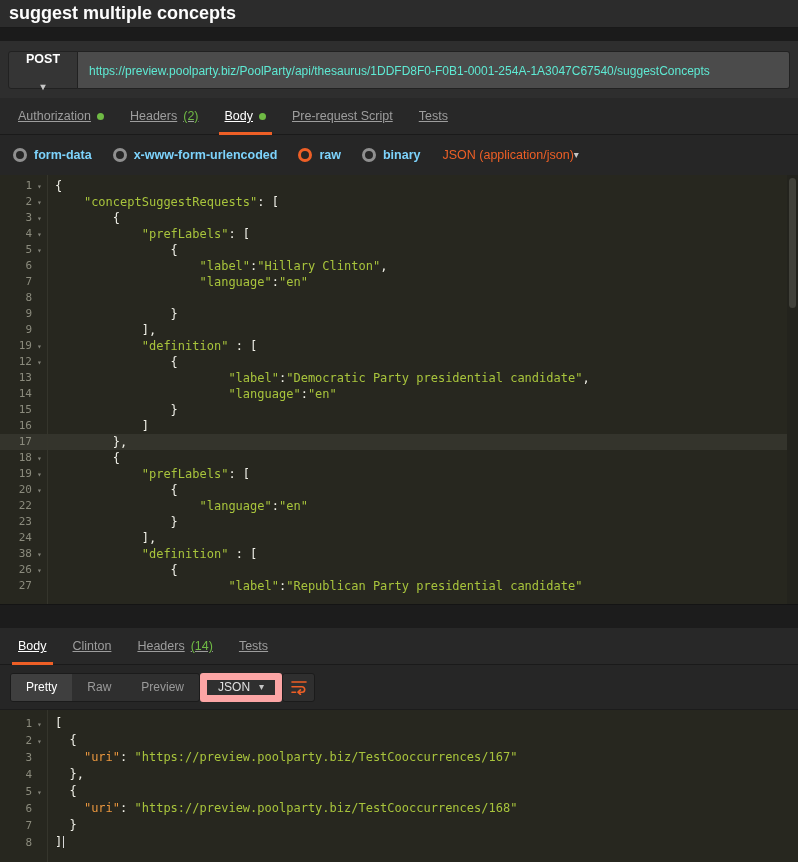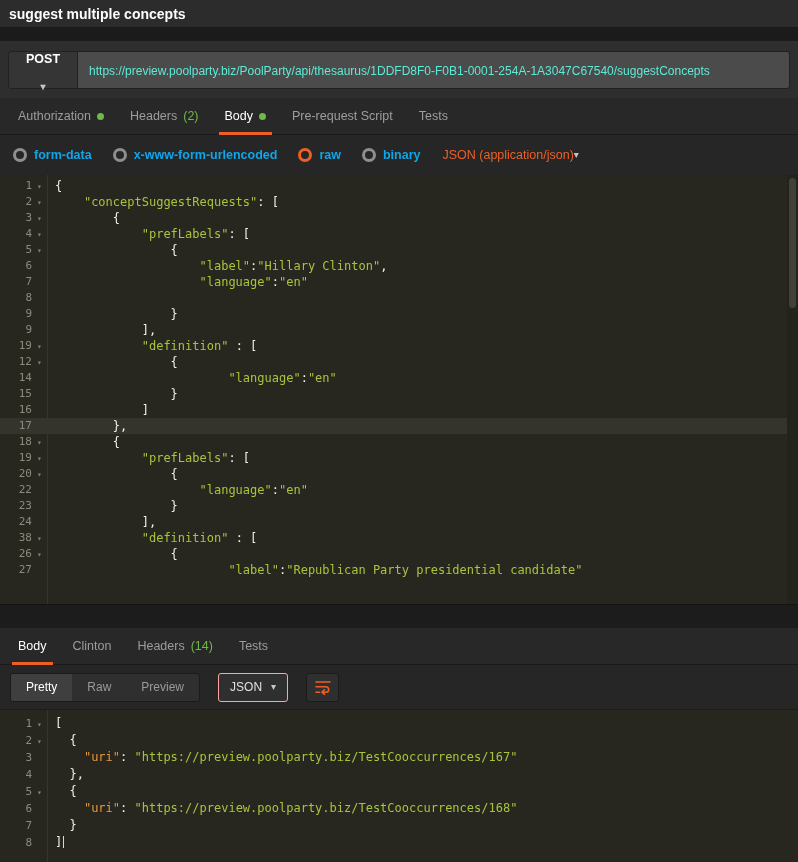--- a/index.html
+++ b/index.html
@@ -4,52 +4,52 @@
 <style>
   html,body{margin:0;padding:0;}
   body{
     width:798px;height:862px;overflow:hidden;
     background:#1e1e1e;
     font-family:"Liberation Sans",sans-serif;
     -webkit-font-smoothing:antialiased;
   }
   .titlebar{height:28px;background:#2c2c2c;display:flex;align-items:center;
     padding:0 9px;box-sizing:border-box;border-bottom:1px solid #191919;}
-  .title{color:#fdfdfd;font-size:14px;font-weight:bold;}
+  .title{color:#fdfdfd;font-size:18px;font-weight:bold;}
   .topgap{height:13px;background:#1b1b1b;}
 
   .url-panel{height:57px;background:#2e2e2e;display:flex;align-items:center;
     padding:0 8px;box-sizing:border-box;}
   .method-btn{height:38px;display:flex;align-items:center;gap:16px;padding:0 17px;
     background:#353535;border:1px solid #212121;border-radius:3px 0 0 3px;
     color:#fff;font-family:inherit;font-size:12.5px;font-weight:bold;cursor:pointer;flex-direction:column;}
   .chev{color:#c6c6c6;font-size:10px;line-height:1;}
   .url-field{flex:1;height:38px;line-height:38px;background:#4b4b4b;
     border:1px solid #212121;border-left:none;border-radius:0 3px 3px 0;
     color:#5eead4;font-size:12px;padding:0 11px;box-sizing:border-box;
     white-space:nowrap;overflow:hidden;}
 
   .tabs{height:37px;background:#282828;border-bottom:1px solid #1a1a1a;
     display:flex;align-items:stretch;padding:0 5px;box-sizing:border-box;}
   .tab{display:flex;align-items:center;gap:6px;padding:0 13px;font-size:12.5px;
-    color:#9d9d9d;position:relative;cursor:pointer;}
+    color:#9d9d9d;position:relative;cursor:pointer;text-decoration:underline;}
   .tab.active{color:#ffffff;}
   .tab.active::after{content:"";position:absolute;left:7px;right:7px;bottom:-1px;
     height:3px;background:var(--accent,#ee6a2d);}
   .dot{width:7px;height:7px;border-radius:50%;background:var(--green,#6fba44);}
   .count{color:var(--green,#6fba44);}
 
   .mode-row{height:40px;background:#262626;display:flex;align-items:center;
     padding:0 13px;box-sizing:border-box;}
   .modes{display:flex;align-items:center;gap:21px;}
   .mode{display:flex;align-items:center;gap:7px;cursor:pointer;}
   .radio{width:14px;height:14px;border-radius:50%;border:3px solid #8f8f8f;
     box-sizing:border-box;background:transparent;}
   .radio.sel{border-color:var(--accent,#ee6a2d);}
-  .mode-label{color:#0ea5e9;font-size:12.5px;font-weight:bold;}
+  .mode-label{color:#7dd3fc;font-size:12.5px;font-weight:bold;}
   .content-type{display:flex;align-items:center;margin-left:22px;
     color:var(--accent,#ee6a2d);font-size:12.5px;cursor:pointer;}
 
   .editor{position:relative;background:#27271f;
     font-family:"DejaVu Sans Mono","Liberation Mono",monospace;font-size:12px;
     overflow:hidden;}
   .editor::after{content:"";position:absolute;left:47px;top:0;bottom:0;width:1px;
     background:#35352c;}
   .req-editor{height:429px;padding-top:3px;box-sizing:border-box;}
   .res-editor{height:153px;padding-top:5px;box-sizing:border-box;
@@ -69,28 +69,28 @@
     vertical-align:-2px;margin-left:1px;}
 
   .vscroll{position:absolute;top:0;right:0;bottom:0;width:11px;background:#23231d;z-index:2;}
   .vthumb{position:absolute;top:3px;right:2px;width:7px;height:130px;
     border-radius:4px;background:#41413a;}
 
   .section-gap{height:24px;background:#1c1c1c;border-top:1px solid #141414;
     box-sizing:border-box;}
 
   .res-toolbar{height:44px;background:#262626;display:flex;align-items:center;
-    gap:18px;padding:0 10px;box-sizing:border-box;}
+    gap:0;padding:0 10px;box-sizing:border-box;}
   .btn-group{display:flex;background:#2f2f2f;border:1px solid #1b1b1b;
     border-radius:3px;overflow:hidden;}
   .vbtn{padding:0 15px;height:27px;line-height:27px;font-size:12px;color:#9a9a9a;
     cursor:pointer;}
   .vbtn.active{background:#3f3f3f;color:#fff;}
   .format-btn{display:flex;align-items:center;gap:9px;height:29px;padding:0 11px;
-    background:#2f2f2f;border:1px solid #fca5a5;border-radius:3px;color:#e0e0e0;
+    background:#2f2f2f;border:7px solid #fca5a5;border-radius:3px;color:#e0e0e0;
     font-size:12px;box-sizing:border-box;cursor:pointer;}
   .wrap-btn{width:33px;height:29px;display:flex;align-items:center;justify-content:center;
     background:#2f2f2f;border:1px solid #1b1b1b;border-radius:3px;box-sizing:border-box;
     cursor:pointer;padding:0;}
 </style>
 </head>
 <body>
 
 <div class="app">
 
@@ -162,20 +162,21 @@
           <div class="code-line"><span class="gutter"><span class="ln">3</span><span class="fold">▾</span></span><span class="code"><span class="tk-p">        {</span></span></div>
           <div class="code-line"><span class="gutter"><span class="ln">4</span><span class="fold">▾</span></span><span class="code"><span class="tk-p">            </span><span class="tk-s">"prefLabels"</span><span class="tk-p">: [</span></span></div>
           <div class="code-line"><span class="gutter"><span class="ln">5</span><span class="fold">▾</span></span><span class="code"><span class="tk-p">                {</span></span></div>
           <div class="code-line"><span class="gutter"><span class="ln">6</span><span class="fold"></span></span><span class="code"><span class="tk-p">                    </span><span class="tk-s">"label"</span><span class="tk-p">:</span><span class="tk-s">"Hillary Clinton"</span><span class="tk-p">,</span></span></div>
           <div class="code-line"><span class="gutter"><span class="ln">7</span><span class="fold"></span></span><span class="code"><span class="tk-p">                    </span><span class="tk-s">"language"</span><span class="tk-p">:</span><span class="tk-s">"en"</span></span></div>
           <div class="code-line"><span class="gutter"><span class="ln">8</span><span class="fold"></span></span><span class="code"><span class="tk-p"></span></span></div>
           <div class="code-line"><span class="gutter"><span class="ln">9</span><span class="fold"></span></span><span class="code"><span class="tk-p">                }</span></span></div>
           <div class="code-line"><span class="gutter"><span class="ln">9</span><span class="fold"></span></span><span class="code"><span class="tk-p">            ],</span></span></div>
           <div class="code-line"><span class="gutter"><span class="ln">19</span><span class="fold">▾</span></span><span class="code"><span class="tk-p">            </span><span class="tk-s">"definition"</span><span class="tk-p"> : [</span></span></div>
           <div class="code-line"><span class="gutter"><span class="ln">12</span><span class="fold">▾</span></span><span class="code"><span class="tk-p">                {</span></span></div>
+          <div class="code-line"><span class="gutter"><span class="ln">13</span><span class="fold"></span></span><span class="code"><span class="tk-p">                        </span><span class="tk-s">"label"</span><span class="tk-p">:</span><span class="tk-s">"Democratic Party presidential candidate"</span><span class="tk-p">,</span></span></div>
           <div class="code-line"><span class="gutter"><span class="ln">14</span><span class="fold"></span></span><span class="code"><span class="tk-p">                        </span><span class="tk-s">"language"</span><span class="tk-p">:</span><span class="tk-s">"en"</span></span></div>
           <div class="code-line"><span class="gutter"><span class="ln">15</span><span class="fold"></span></span><span class="code"><span class="tk-p">                }</span></span></div>
           <div class="code-line"><span class="gutter"><span class="ln">16</span><span class="fold"></span></span><span class="code"><span class="tk-p">            ]</span></span></div>
           <div class="code-line active"><span class="gutter"><span class="ln">17</span><span class="fold"></span></span><span class="code"><span class="tk-p">        },</span></span></div>
           <div class="code-line"><span class="gutter"><span class="ln">18</span><span class="fold">▾</span></span><span class="code"><span class="tk-p">        {</span></span></div>
           <div class="code-line"><span class="gutter"><span class="ln">19</span><span class="fold">▾</span></span><span class="code"><span class="tk-p">            </span><span class="tk-s">"prefLabels"</span><span class="tk-p">: [</span></span></div>
           <div class="code-line"><span class="gutter"><span class="ln">20</span><span class="fold">▾</span></span><span class="code"><span class="tk-p">                {</span></span></div>
           <div class="code-line"><span class="gutter"><span class="ln">22</span><span class="fold"></span></span><span class="code"><span class="tk-p">                    </span><span class="tk-s">"language"</span><span class="tk-p">:</span><span class="tk-s">"en"</span></span></div>
           <div class="code-line"><span class="gutter"><span class="ln">23</span><span class="fold"></span></span><span class="code"><span class="tk-p">                }</span></span></div>
           <div class="code-line"><span class="gutter"><span class="ln">24</span><span class="fold"></span></span><span class="code"><span class="tk-p">            ],</span></span></div>

